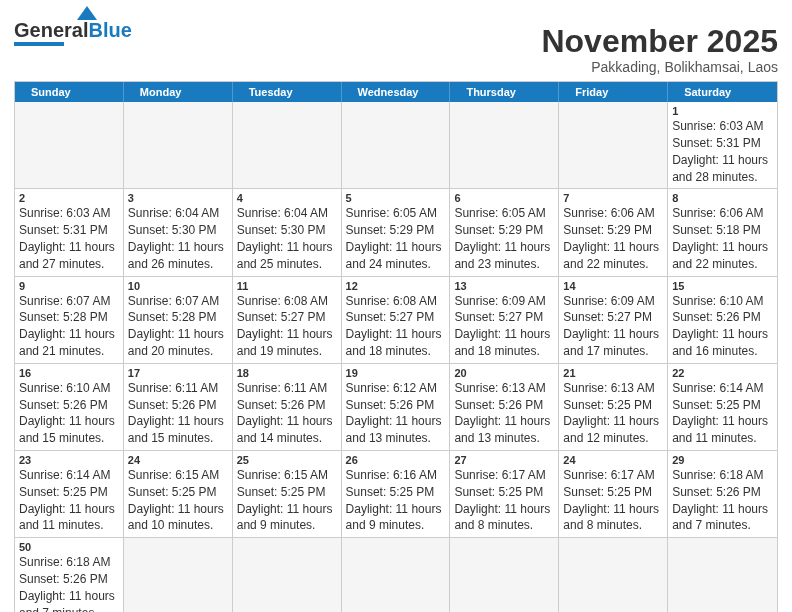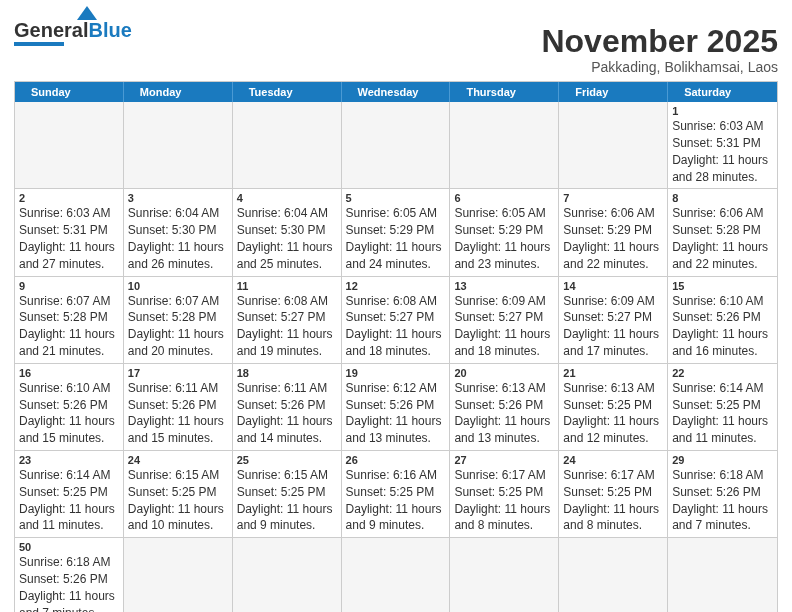--- a/index.html
+++ b/index.html
@@ -201,21 +201,21 @@
           <div class="cal-cell">
             <span class="day-num">7</span>
             <div class="cell-text">Sunrise: 6:06 AM
 Sunset: 5:29 PM
 Daylight: 11 hours
 and 22 minutes.</div>
           </div>
           <div class="cal-cell">
             <span class="day-num">8</span>
             <div class="cell-text">Sunrise: 6:06 AM
-Sunset: 5:28 PM
+Sunset: 5:18 PM
 Daylight: 11 hours
 and 22 minutes.</div>
           </div>
         </div>
         <div class="cal-row">
           <div class="cal-cell">
             <span class="day-num">9</span>
             <div class="cell-text">Sunrise: 6:07 AM
 Sunset: 5:28 PM
 Daylight: 11 hours

